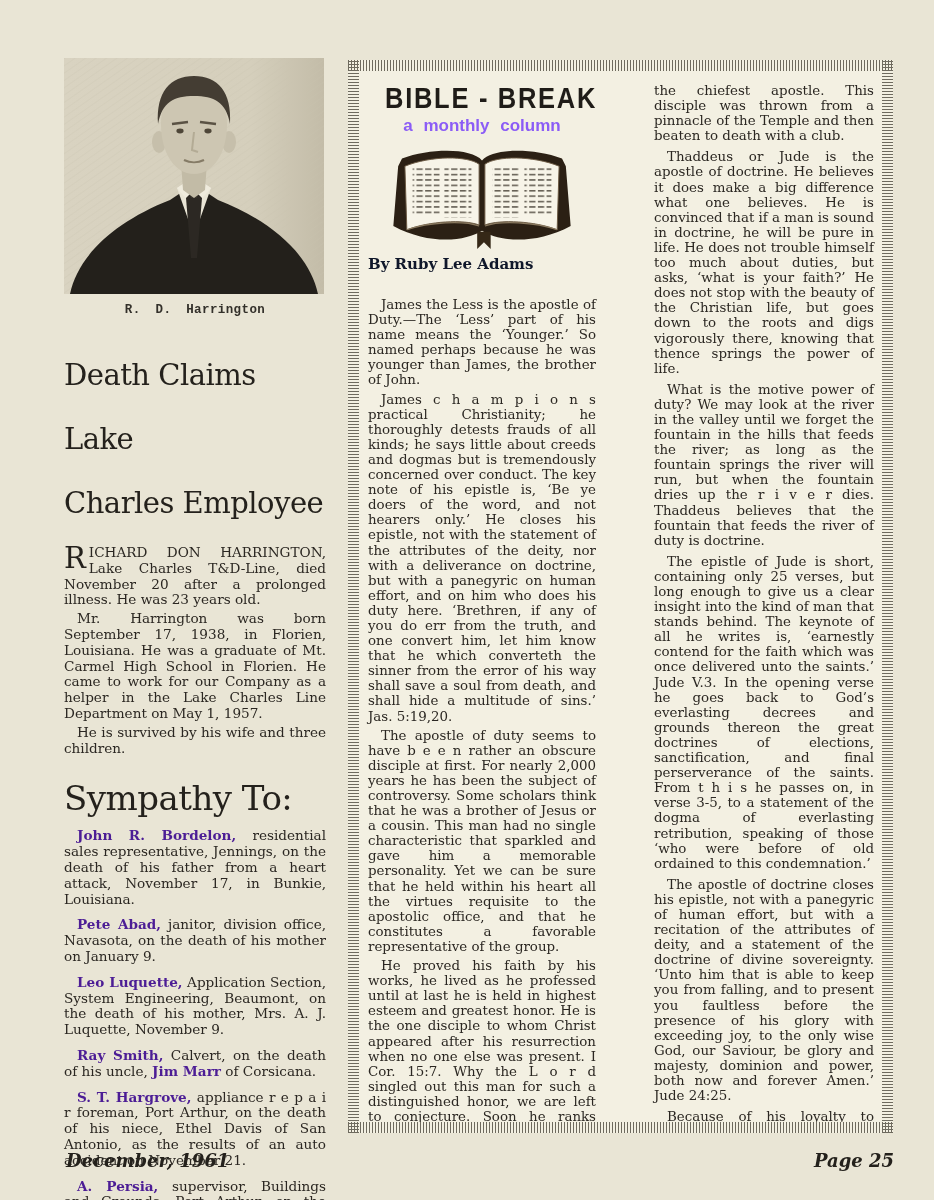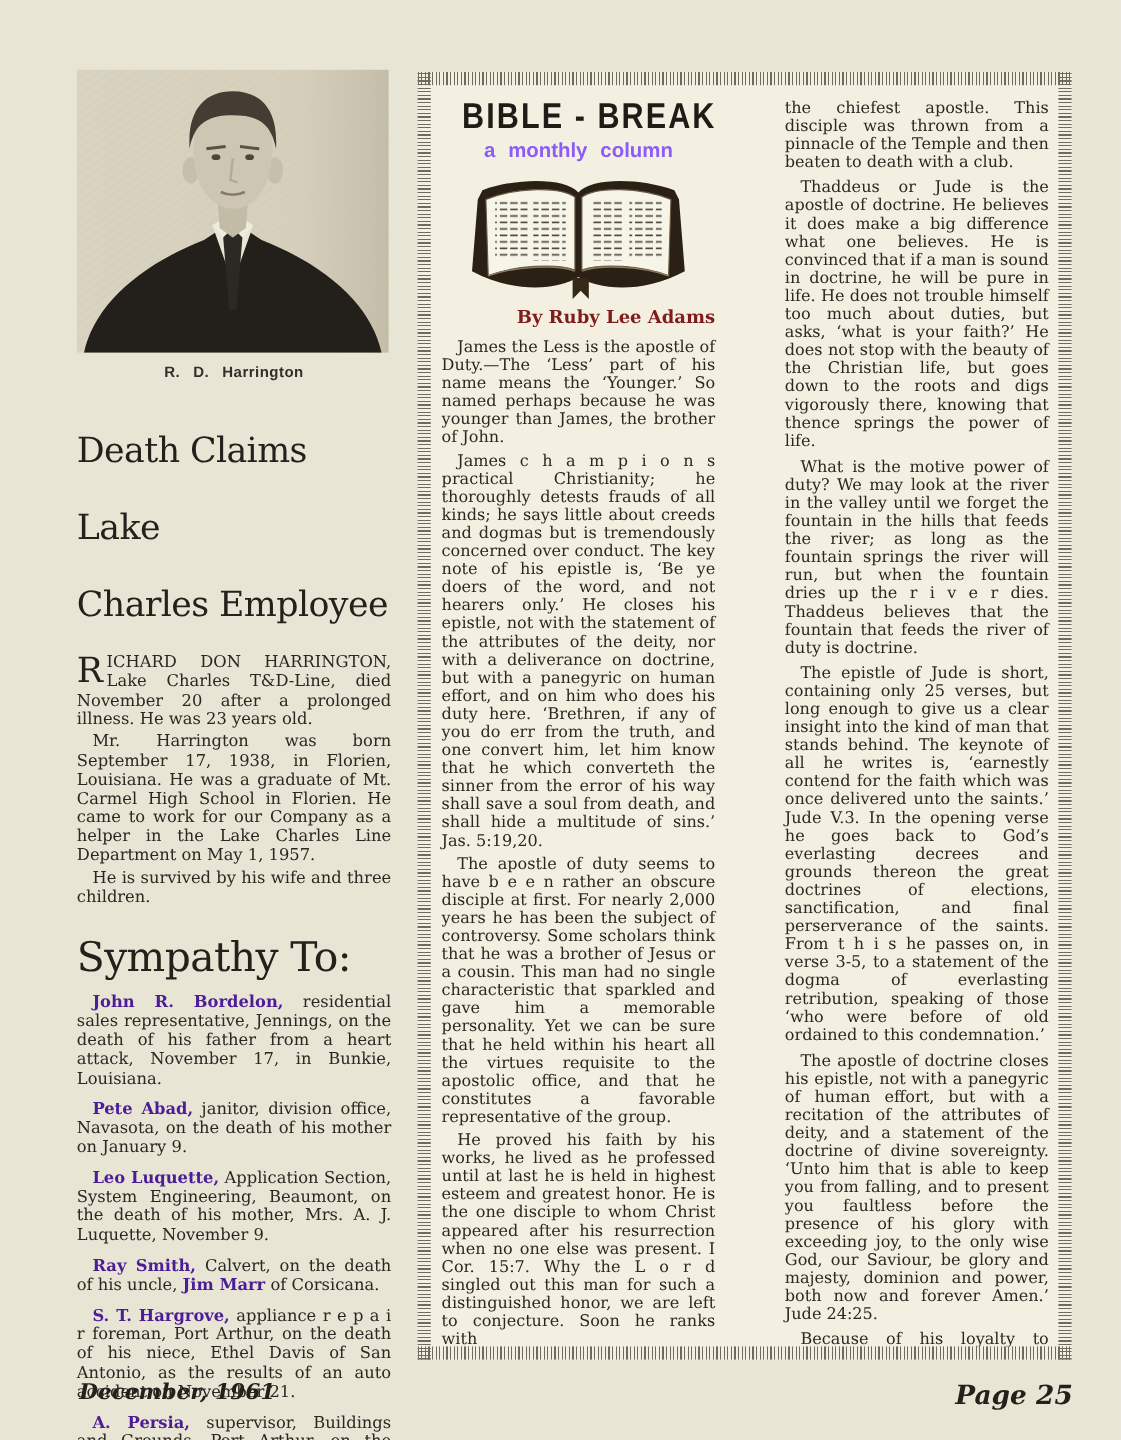--- a/index.html
+++ b/index.html
@@ -7,21 +7,21 @@
     width:934px;height:1200px;position:relative;
     background:#e9e5d5;
     font-family:"DejaVu Serif", serif;
     color:#2b2722;
     overflow:hidden;
   }
   
   .left-col{position:absolute;left:64px;top:58px;width:262px;}
   .photo{width:260px;height:236px;display:block;}
   .caption{
-    text-align:center;font-family:Liberation Sans, sans-serif;font-weight:bold;
+    text-align:center;font-family:Liberation Mono, monospace;font-weight:bold;
     font-size:12.5px;letter-spacing:.4px;word-spacing:7px;margin-top:9px;color:#33302a;
   }
   .headline{
     font-size:29px;line-height:64px;margin-top:26px;letter-spacing:-.5px;color:#24211c;
   }
   p.body{
     font-size:13.6px;line-height:15.8px;text-align:justify;margin:3px 0;text-indent:13px;
   }
   p.noindent{text-indent:0;}
   .obit{margin-top:10px;}
@@ -60,29 +60,29 @@
   .bb-title{
     text-align:center;font-family:"Liberation Sans",sans-serif;font-weight:bold;
     font-size:30px;letter-spacing:2px;transform:scaleX(.85);transform-origin:50% 50%;
     color:#1f1c18;margin-top:6px;white-space:nowrap;
   }
   .bb-sub{
     text-align:center;font-family:"Liberation Sans",sans-serif;font-weight:bold;
     font-size:17px;word-spacing:6px;margin-top:1px;color:#8b5cf6;
   }
   .bb-book{display:block;margin:9px auto 2px;}
-  .bb-byline{text-align:right;font-weight:bold;font-size:15px;margin:4px 0 9px;color:#7f1d1d;}
+  .bb-byline{text-align:left;font-weight:bold;font-size:15px;margin:4px 0 24px;color:#0f172a;}
   
   .footer-left{
     position:absolute;left:66px;top:1150px;font-weight:bold;font-style:italic;
     font-size:18px;color:#24211c;
   }
   .footer-right{
     position:absolute;right:40px;top:1150px;font-weight:bold;font-style:italic;
-    font-size:22px;color:#24211c;
+    font-size:18px;color:#24211c;
   }
 </style>
 </head>
 <body>
 
 <div>
 
   <div class="left-col">
 
     <svg class="photo" viewBox="0 0 260 236" aria-hidden="true">

